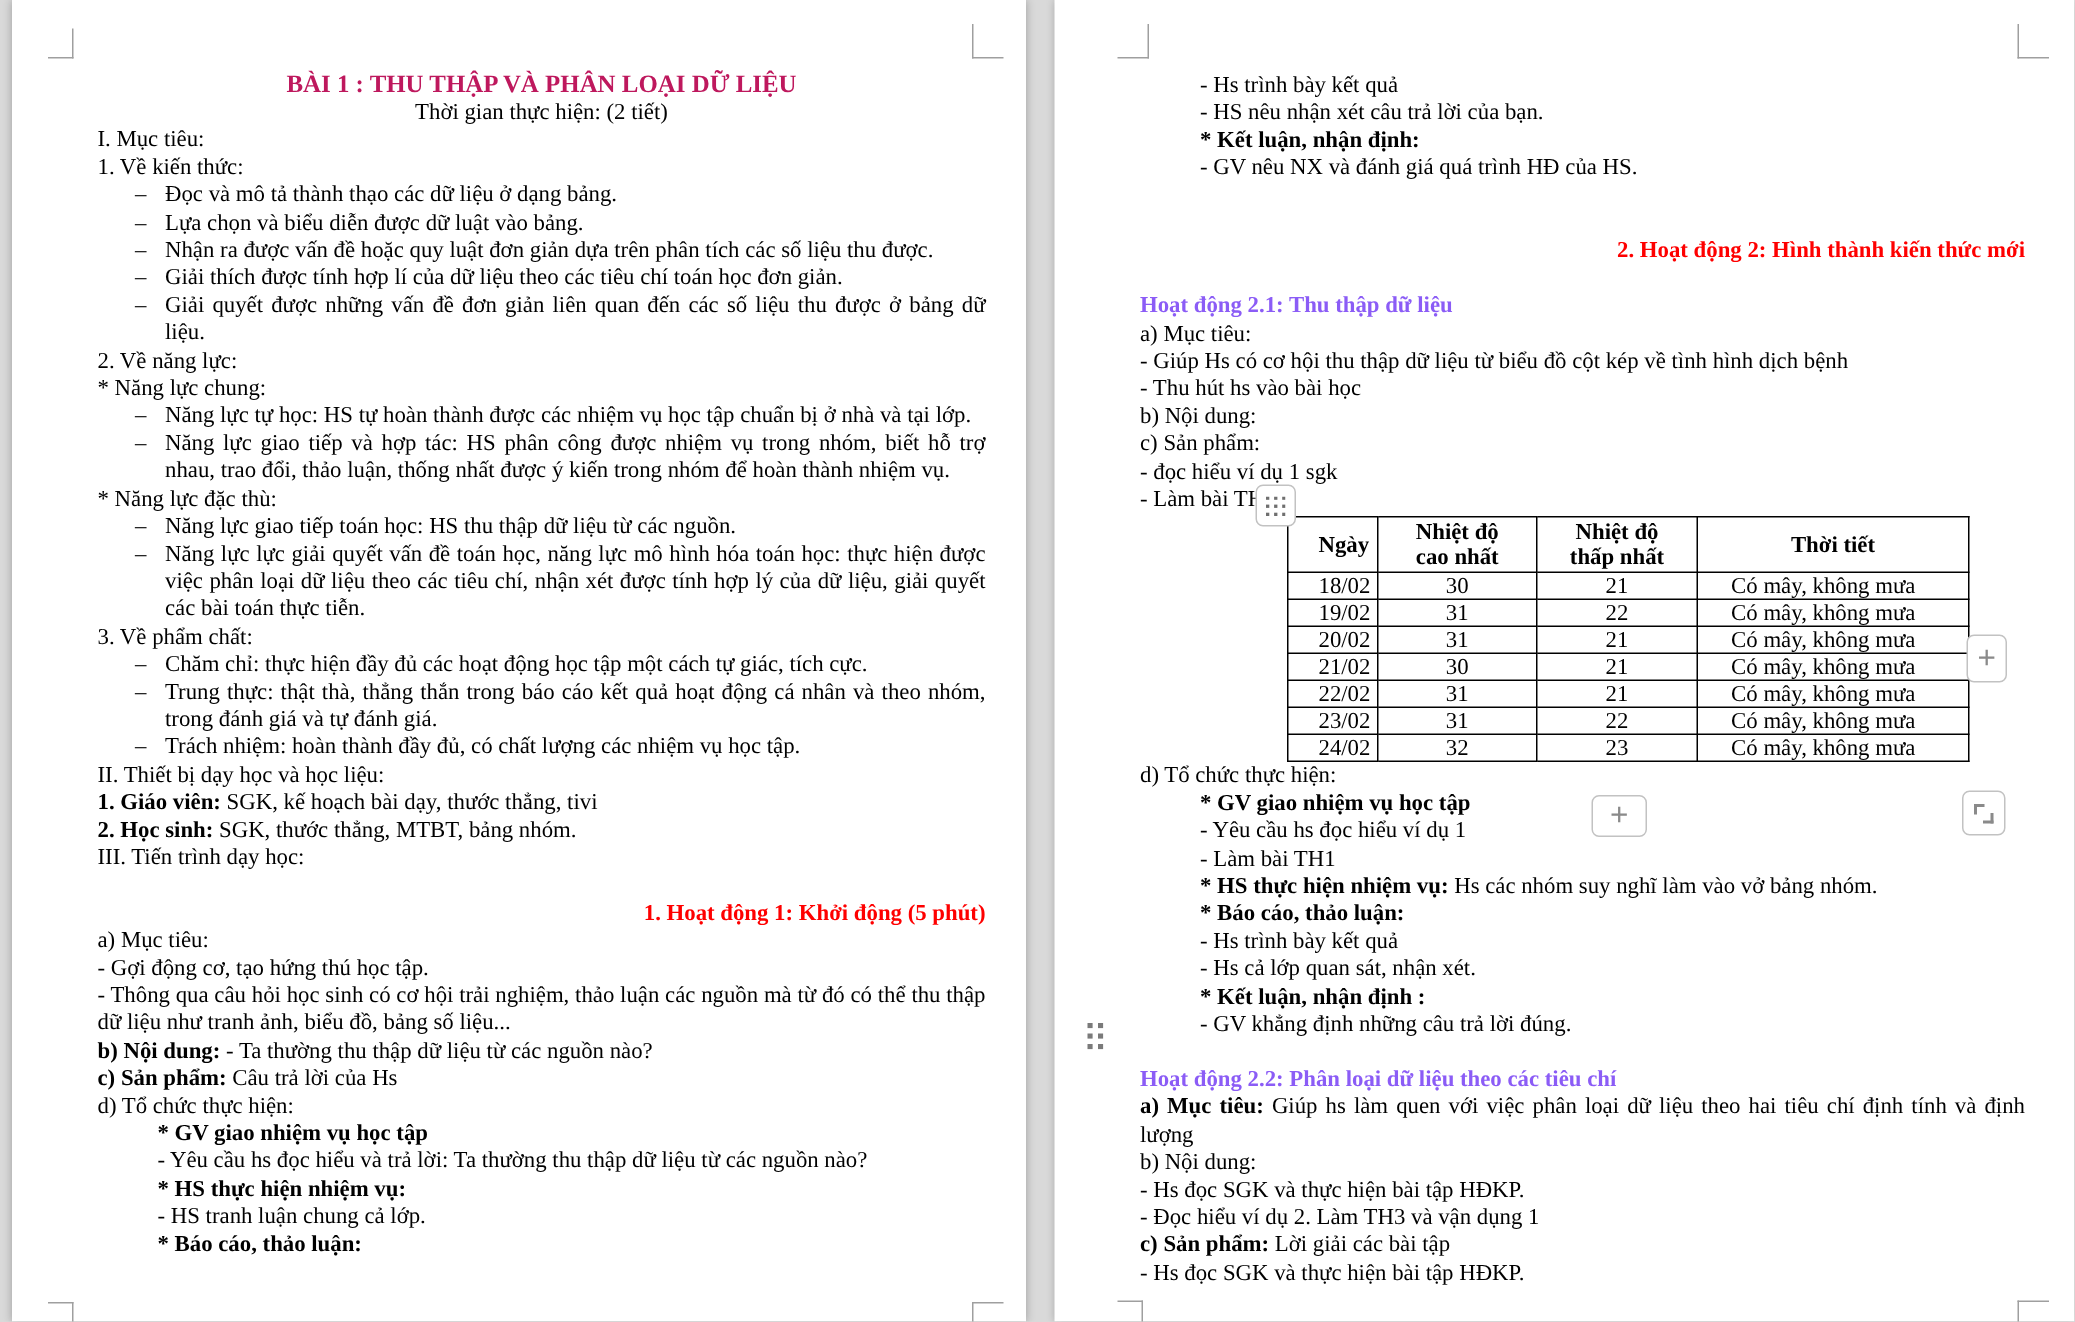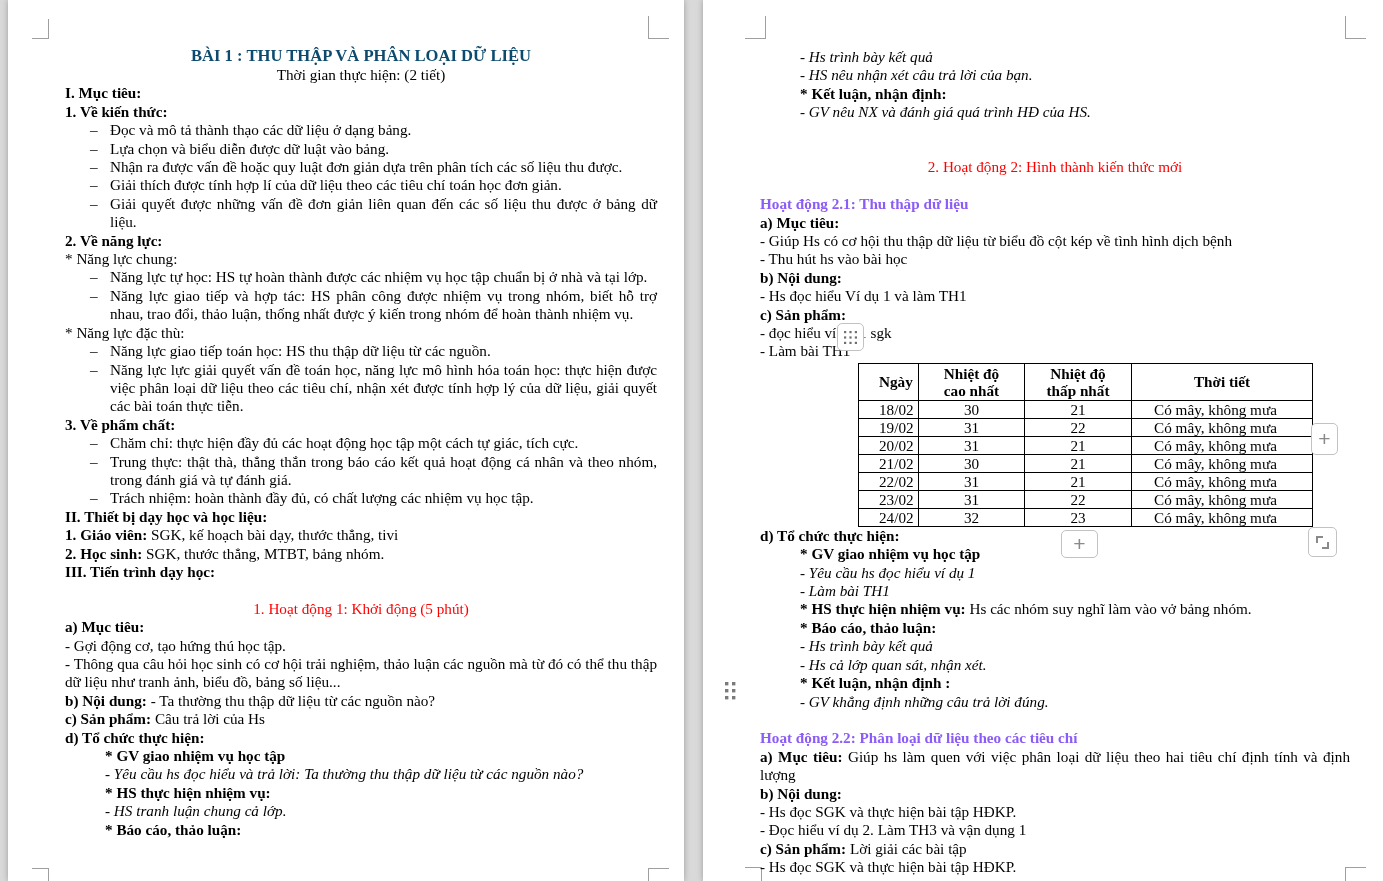--- a/index.html
+++ b/index.html
@@ -12,30 +12,30 @@
   .page{
     position:absolute;top:0;height:881px;background:#fff;
     box-shadow:0 0 6px rgba(0,0,0,.28);
   }
   #left-page{left:8px;width:676px;}
   #right-page{left:703px;width:680px;}
   .content{position:absolute;top:46px;left:57px;width:592px;}
   #right-page .content{top:48px;width:590px;}
   .line{min-height:18.4px;text-align:justify;}
   .spacer{height:17px;}
-  .title{text-align:center;color:#0c4a6e;font-weight:bold;font-size:16.6px;line-height:20px;}
+  .title{text-align:center;color:#be185d;font-weight:bold;font-size:16.6px;line-height:20px;}
   .center{text-align:center;}
-  .center-red{text-align:center;color:#fe0000;font-weight:normal;}
-  .bold{font-weight:bold;}
+  .center-red{text-align:right;color:#fe0000;font-weight:bold;}
+  .bold{font-weight:normal;}
   .blue-h{color:#8b5cf6;font-weight:bold;}
   .bullet{position:relative;padding-left:45px;}
   .bullet .marker{position:absolute;left:25px;}
   .star-bold{font-weight:bold;padding-left:40px;}
   .star-bold-run{padding-left:40px;}
-  .indent-plain{padding-left:40px;font-style:italic;}
+  .indent-plain{padding-left:40px;}
   .lbl{font-weight:bold;}
   
   .table-zone{margin:2px 0 0 98px;}
   table.doc-table{border-collapse:collapse;table-layout:fixed;width:454px;background:#fff;}
   table.doc-table th,table.doc-table td{
     border:1px solid #000;padding:0 20px;overflow:hidden;white-space:nowrap;
   }
   table.doc-table th{font-weight:bold;text-align:center;height:36px;line-height:17px;white-space:normal;}
   table.doc-table td{height:17px;line-height:17px;text-align:center;}
   table.doc-table td.weather{text-align:center;padding-left:7px;}
@@ -123,21 +123,20 @@
         <div class="line indent-plain"><span>-  GV nêu NX và đánh giá quá trình HĐ của HS.</span></div>
         <div class="line spacer"></div>
         <div class="line spacer"></div>
         <div class="line center-red"><span>2. Hoạt động 2: Hình thành kiến thức mới</span></div>
         <div class="line spacer"></div>
         <div class="line blue-h"><span>Hoạt động 2.1: Thu thập dữ liệu</span></div>
         <div class="line bold"><span>a) Mục tiêu:</span></div>
         <div class="line plain"><span>- Giúp Hs có cơ hội thu thập dữ liệu từ biểu đồ cột kép về tình hình dịch bệnh</span></div>
         <div class="line plain"><span>- Thu hút hs vào bài học</span></div>
         <div class="line bold"><span>b) Nội dung:</span></div>
-        <div class="line plain"><span>-  Hs đọc hiểu Ví dụ 1 và làm TH1</span></div>
         <div class="line bold"><span>c) Sản phẩm:</span></div>
         <div class="line plain"><span>- đọc hiểu ví dụ 1 sgk</span></div>
         <div class="line plain"><span>- Làm bài TH1</span></div>
       </div>
     <div class="table-zone">
       <table class="doc-table">
         <colgroup id="tbl-cols">
             <col style="width: 60px;">
             <col style="width: 106px;">
             <col style="width: 107px;">

